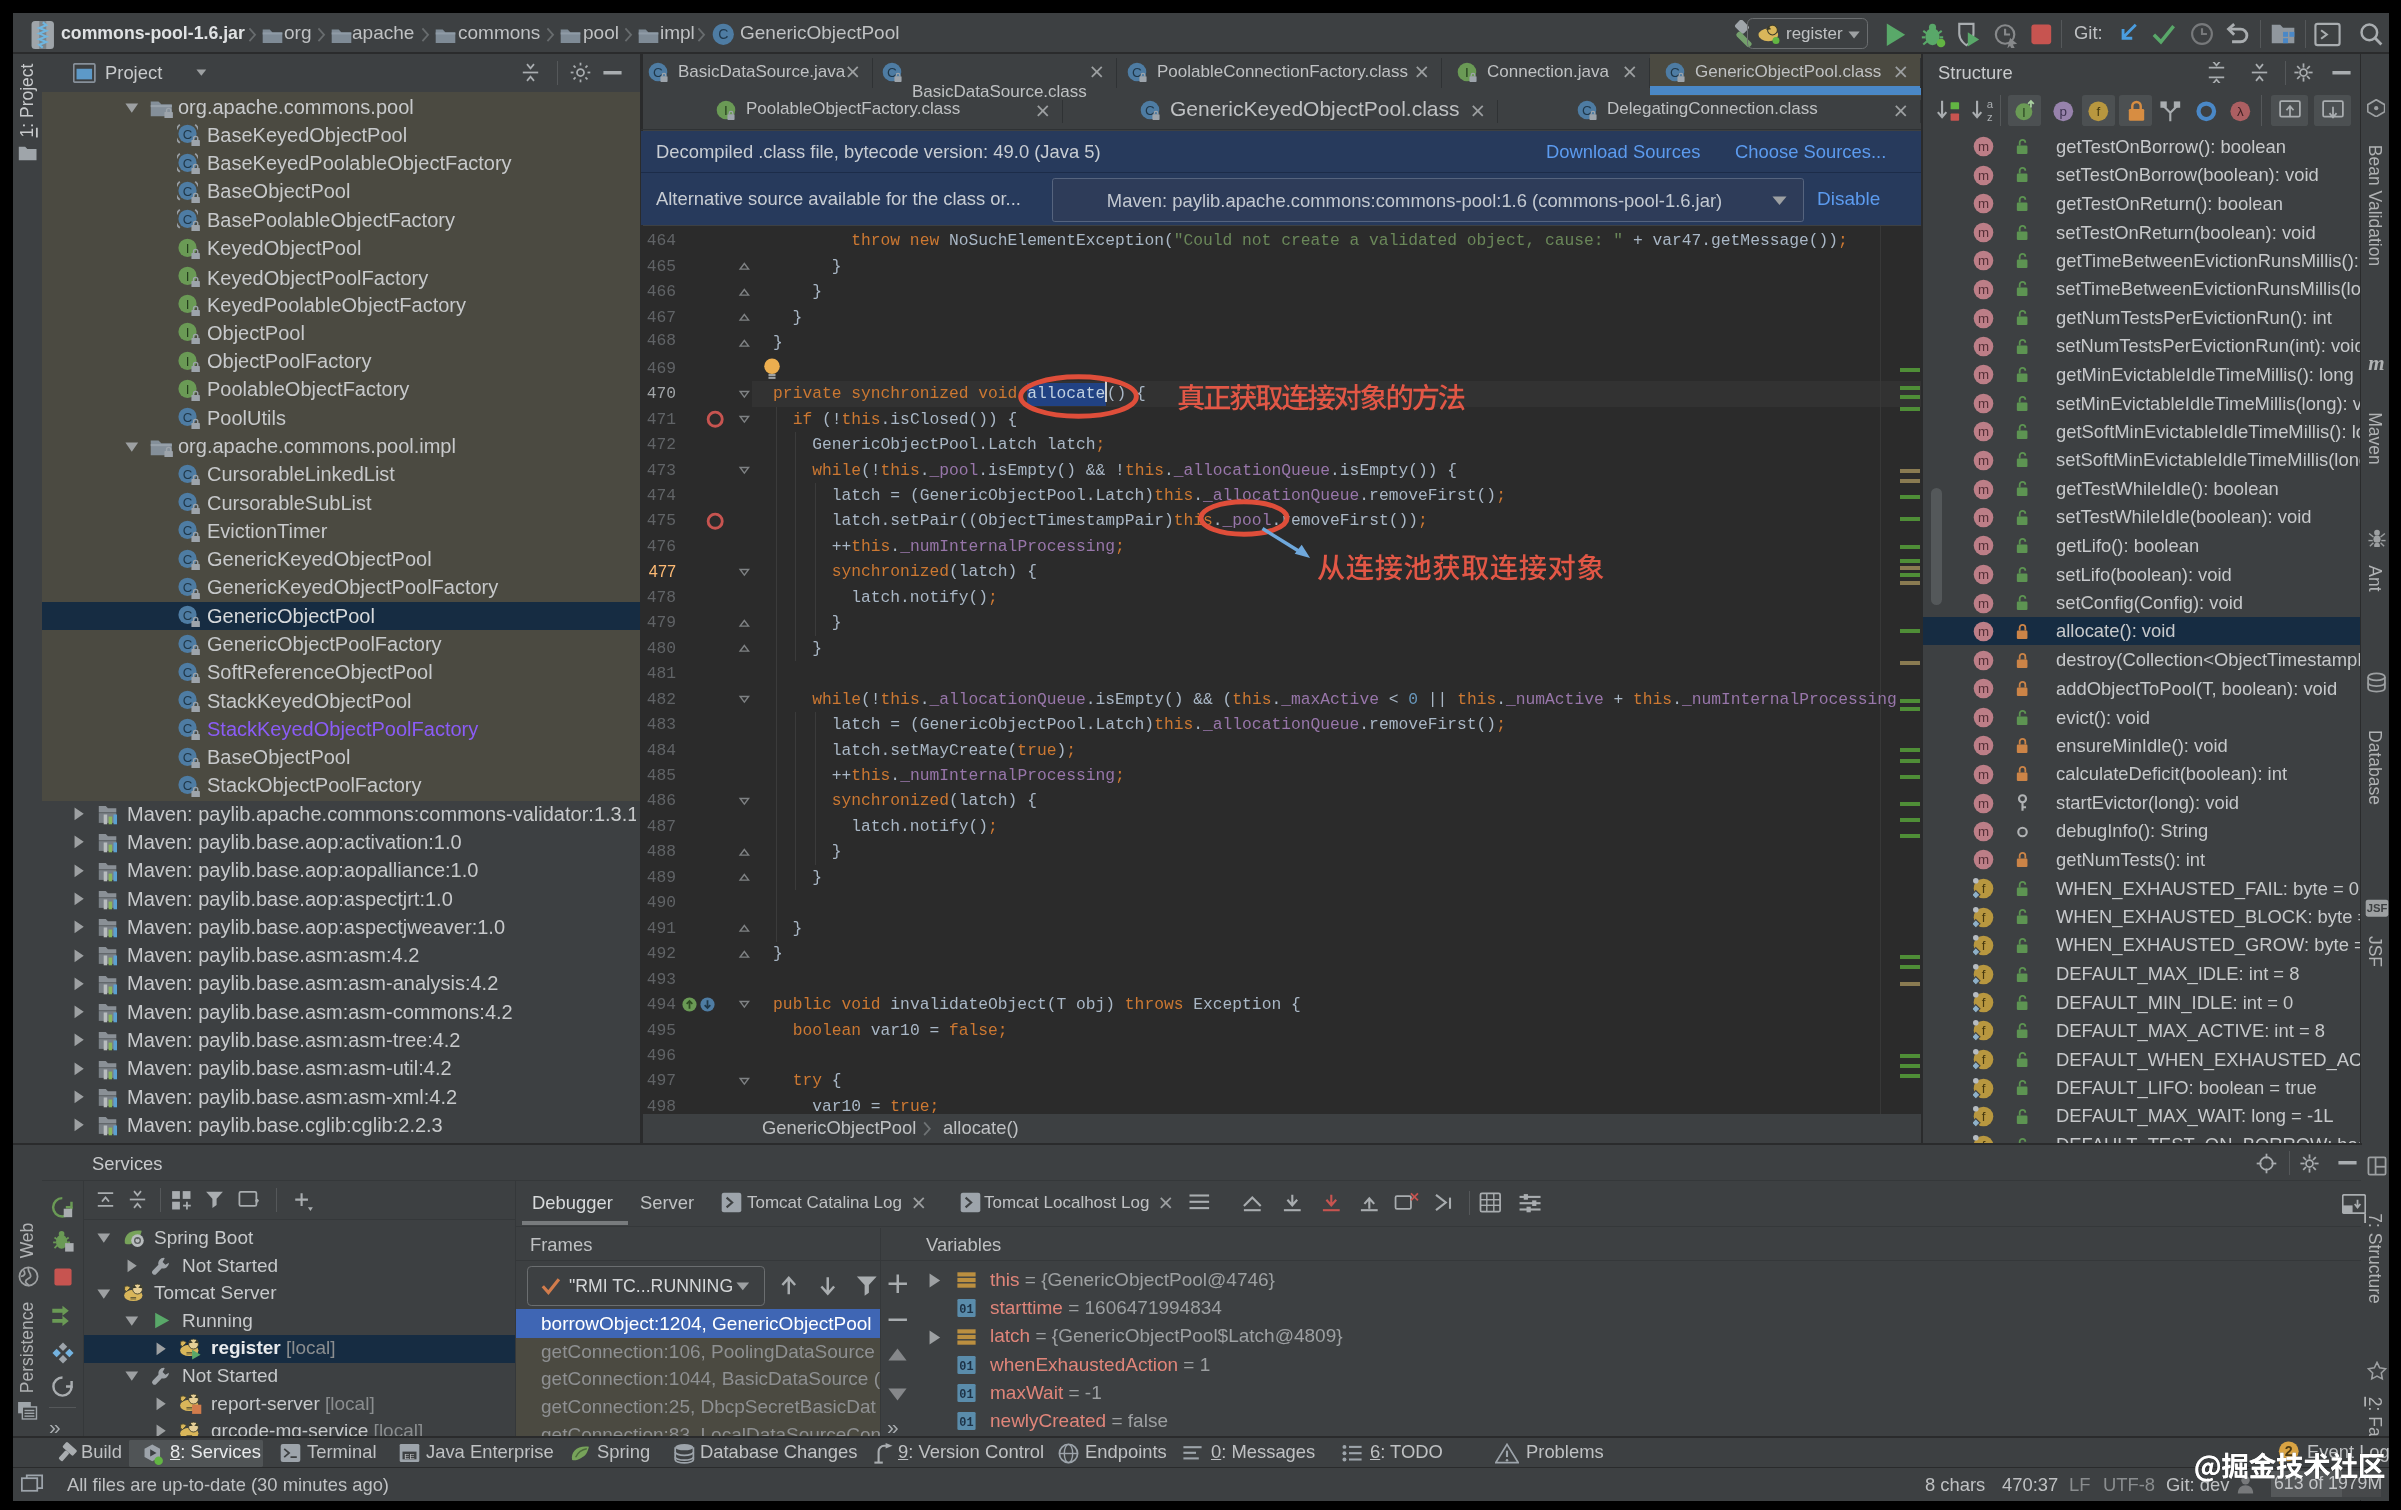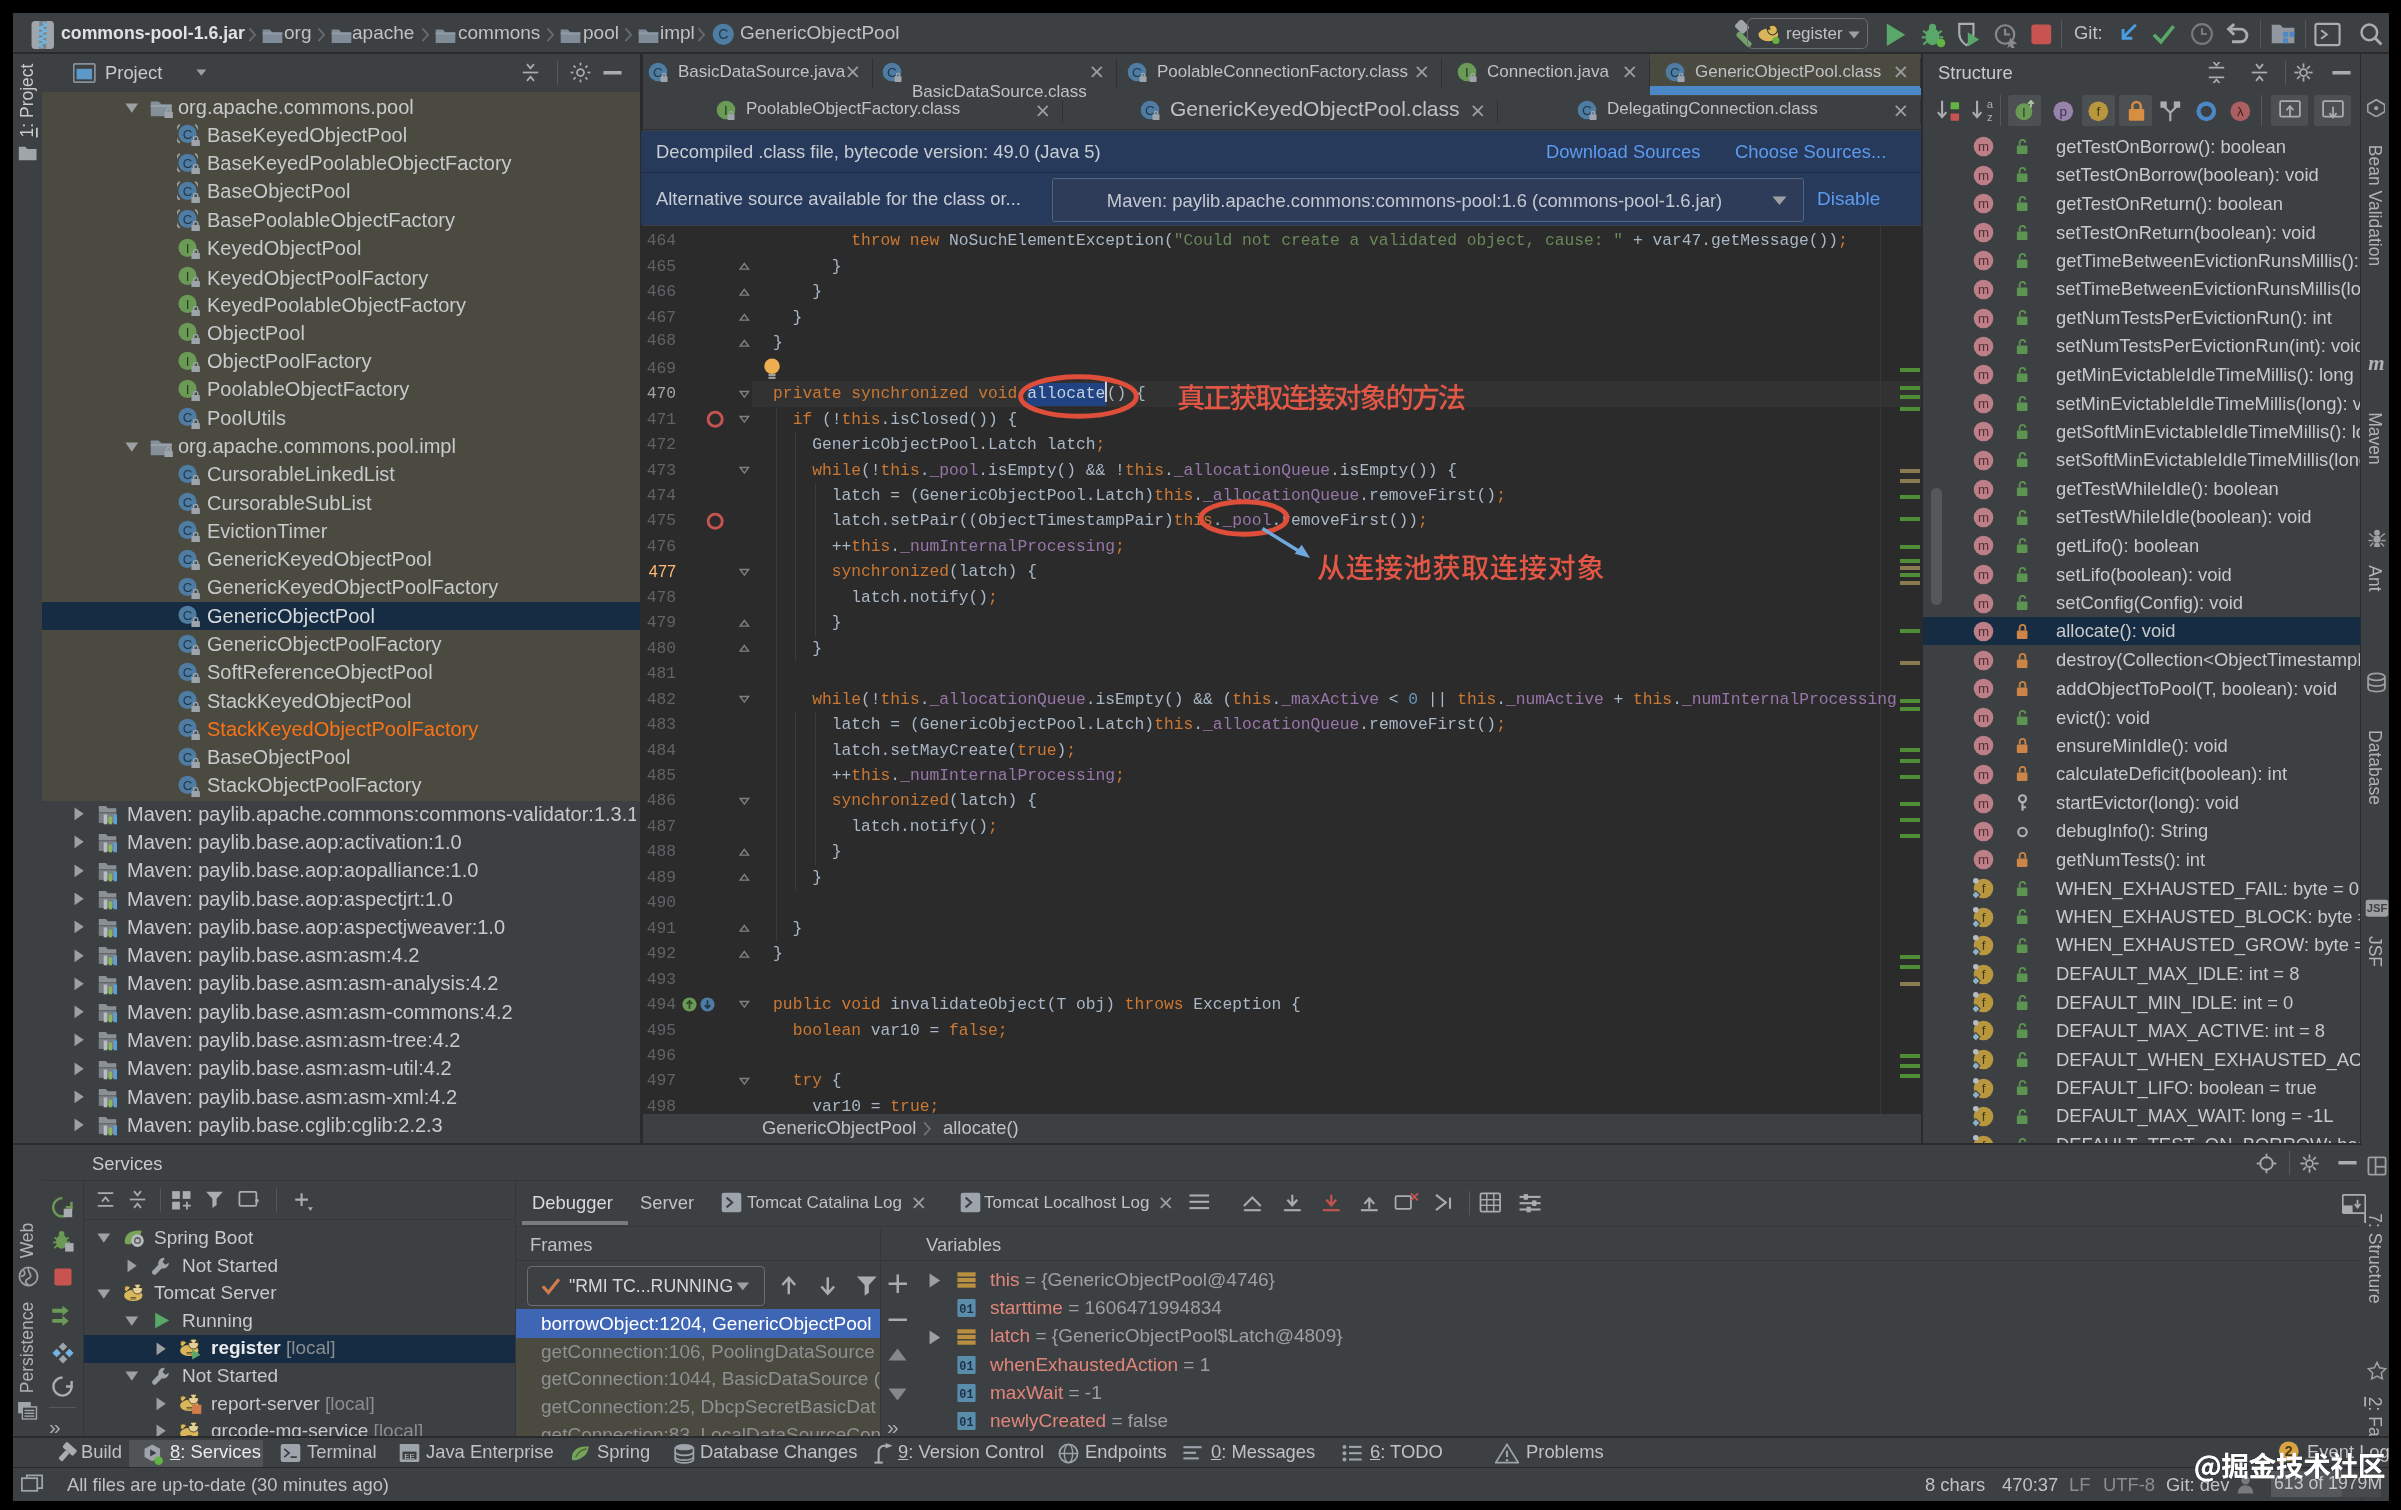--- a/index.html
+++ b/index.html
@@ -406,21 +406,21 @@
   </svg>
 <div style="position:absolute;left:207px;top:687px;width:424px;height:28px;font-family:'Liberation Sans',sans-serif;font-size:20px;line-height:28px;color:#c7c9cb;text-align:left;font-weight:normal;white-space:pre;">StackKeyedObjectPool</div>
 <svg style="position:absolute;left:177px;top:718px;" width="21" height="21" viewBox="0 0 30 30">
     <circle cx="15" cy="14" r="13" fill="#4e7ca3"></circle>
     <text x="15" y="21" font-family="Liberation Sans" font-size="19" fill="#1f3749" text-anchor="middle">C</text>
   </svg>
 <svg style="position:absolute;left:190px;top:729px;" width="11.3" height="11.3" viewBox="0 0 16 16">
     <rect x="2" y="7" width="12" height="9" rx="1" fill="#9da4ab"></rect>
     <path d="M5 7 v-2 a3 3 0 0 1 6 0 v2" fill="none" stroke="#9da4ab" stroke-width="2"></path>
   </svg>
-<div style="position:absolute;left:207px;top:715px;width:424px;height:28px;font-family:'Liberation Sans',sans-serif;font-size:20px;line-height:28px;color:#f97316;text-align:left;font-weight:normal;white-space:pre;">StackKeyedObjectPoolFactory</div>
+<div style="position:absolute;left:207px;top:715px;width:424px;height:28px;font-family:'Liberation Sans',sans-serif;font-size:20px;line-height:28px;color:#8b5cf6;text-align:left;font-weight:normal;white-space:pre;">StackKeyedObjectPoolFactory</div>
 <svg style="position:absolute;left:177px;top:747px;" width="21" height="21" viewBox="0 0 30 30">
     <circle cx="15" cy="14" r="13" fill="#4e7ca3"></circle>
     <text x="15" y="21" font-family="Liberation Sans" font-size="19" fill="#1f3749" text-anchor="middle">C</text>
   </svg>
 <svg style="position:absolute;left:190px;top:757px;" width="11.3" height="11.3" viewBox="0 0 16 16">
     <rect x="2" y="7" width="12" height="9" rx="1" fill="#9da4ab"></rect>
     <path d="M5 7 v-2 a3 3 0 0 1 6 0 v2" fill="none" stroke="#9da4ab" stroke-width="2"></path>
   </svg>
 <div style="position:absolute;left:207px;top:743px;width:424px;height:28px;font-family:'Liberation Sans',sans-serif;font-size:20px;line-height:28px;color:#c7c9cb;text-align:left;font-weight:normal;white-space:pre;">BaseObjectPool</div>
 <svg style="position:absolute;left:177px;top:775px;" width="21" height="21" viewBox="0 0 30 30">

